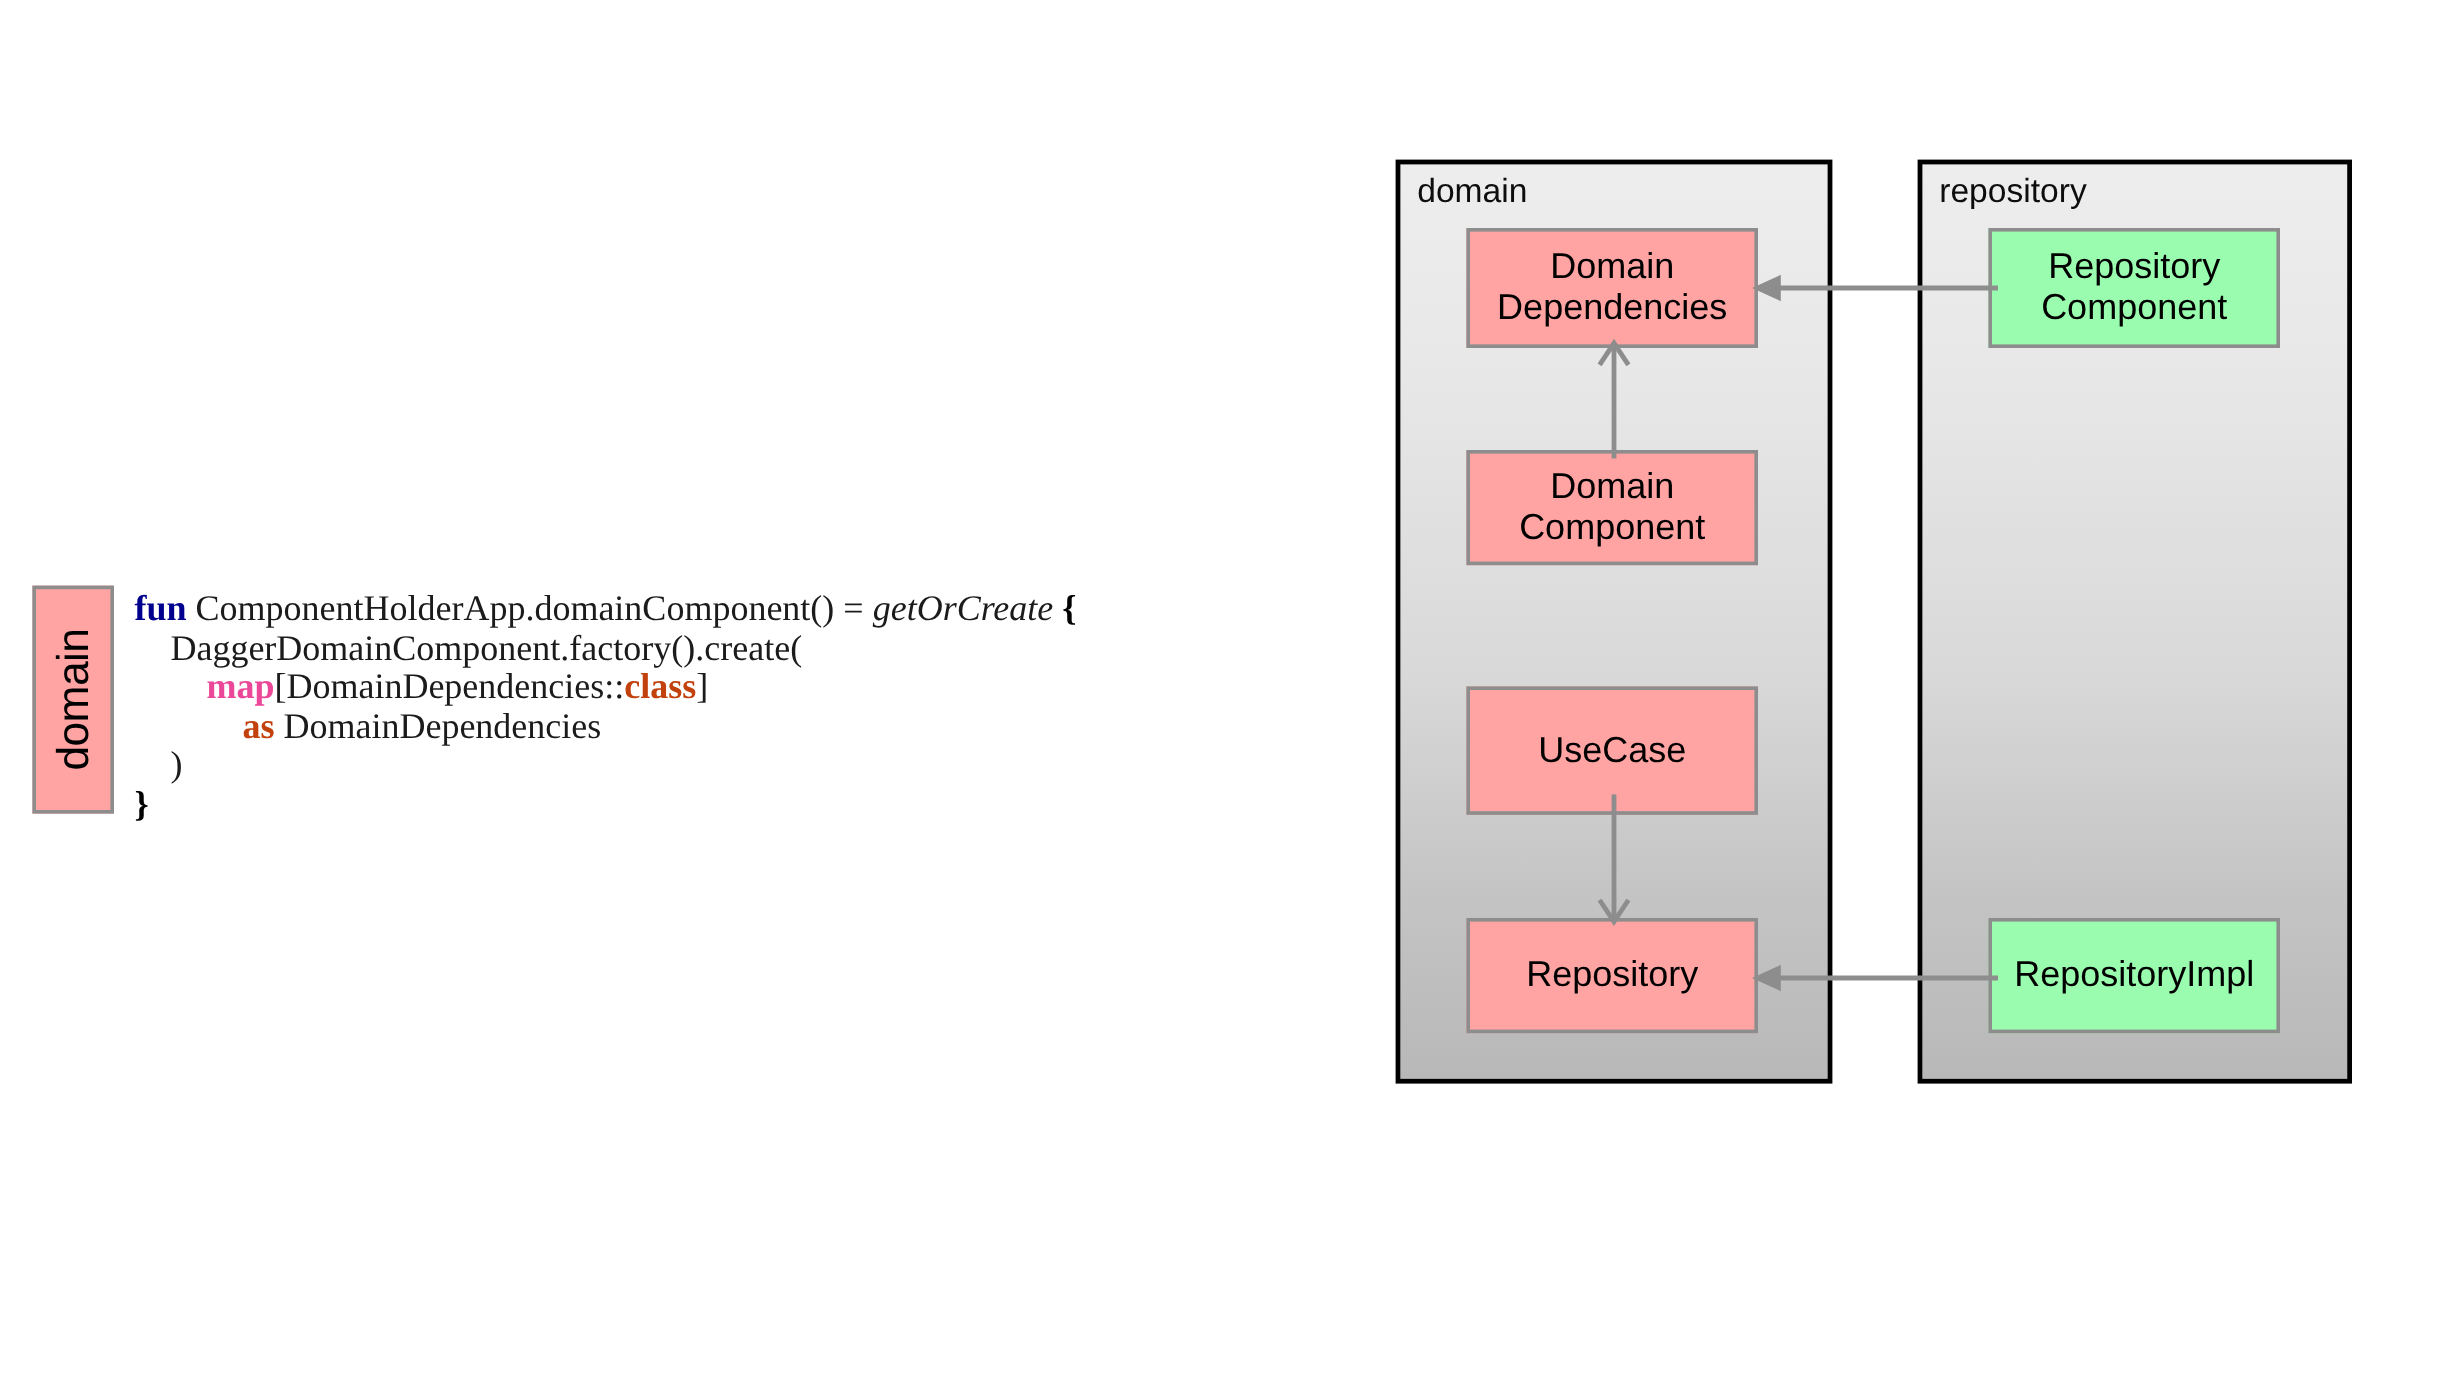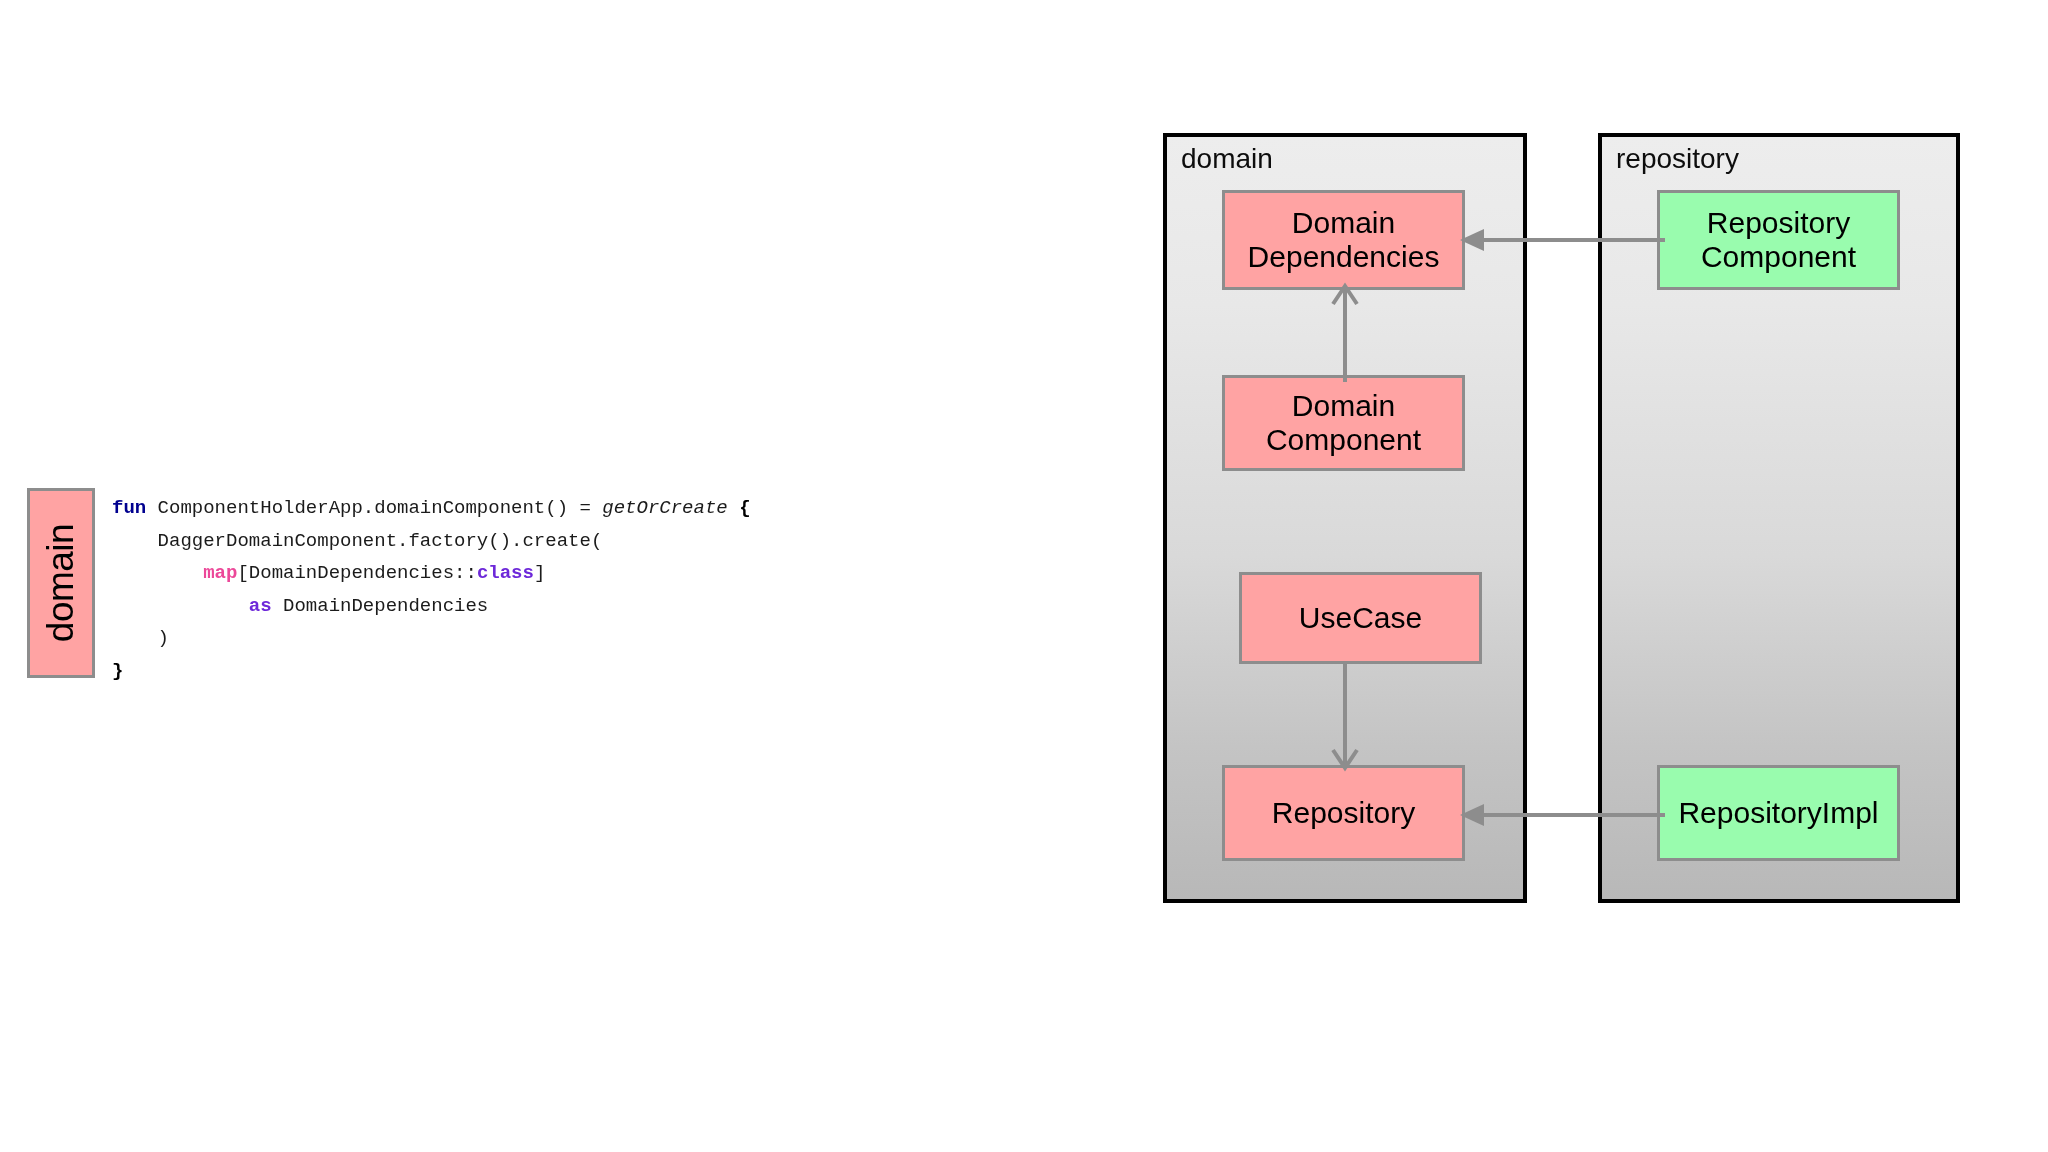--- a/index.html
+++ b/index.html
@@ -36,28 +36,28 @@
     color: #000000;
     font-family: "Liberation Sans", sans-serif;
     letter-spacing: -0.5px;
   }
 
   
   #code-block {
     position: absolute;
     left: 112px;
     top: 492px;
-    font-family: Liberation Mono, monospace;
-    font-size: 19px;
+    font-family: Liberation Serif, serif;
+    font-size: 30px;
     line-height: 32.5px;
     color: #1b1b1b;
     white-space: pre;
   }
   .kw-fun   { color: #00008f; font-weight: bold; }
-  .kw-blue  { color: #6d28d9; font-weight: bold; }
+  .kw-blue  { color: #c2410c; font-weight: bold; }
   .kw-purple{ color: #ec4899; font-weight: bold; }
   .kw-ital  { font-style: italic; color: #1b1b1b; }
   .kw-brace { font-weight: bold; color: #000000; }
   .code-line { display: block; }
 
   
   .pkg-box {
     position: absolute;
     border: 4px solid #000000;
     box-sizing: border-box;
@@ -86,21 +86,21 @@
     font-size: 30px;
     line-height: 34px;
     color: #000000;
     font-family: "Liberation Sans", sans-serif;
   }
   .node-pink  { background: #ffa3a3; }
   .node-green { background: #99fcae; }
 
   #node-domain-dependencies { left: 1222px; top: 190px;  width: 243px; height: 100px; }
   #node-domain-component    { left: 1222px; top: 375px;  width: 243px; height: 96px;  }
-  #node-usecase             { left: 1222px; top: 572px;  width: 243px; height: 92px; margin-left: 17px;  }
+  #node-usecase             { left: 1222px; top: 572px;  width: 243px; height: 107px;  }
   #node-repository          { left: 1222px; top: 765px;  width: 243px; height: 96px;  }
   #node-repository-component{ left: 1657px; top: 190px;  width: 243px; height: 100px; }
   #node-repository-impl     { left: 1657px; top: 765px;  width: 243px; height: 96px;  }
 
   
   .arrow-svg {
     position: absolute;
     overflow: visible;
     pointer-events: none;
   }

